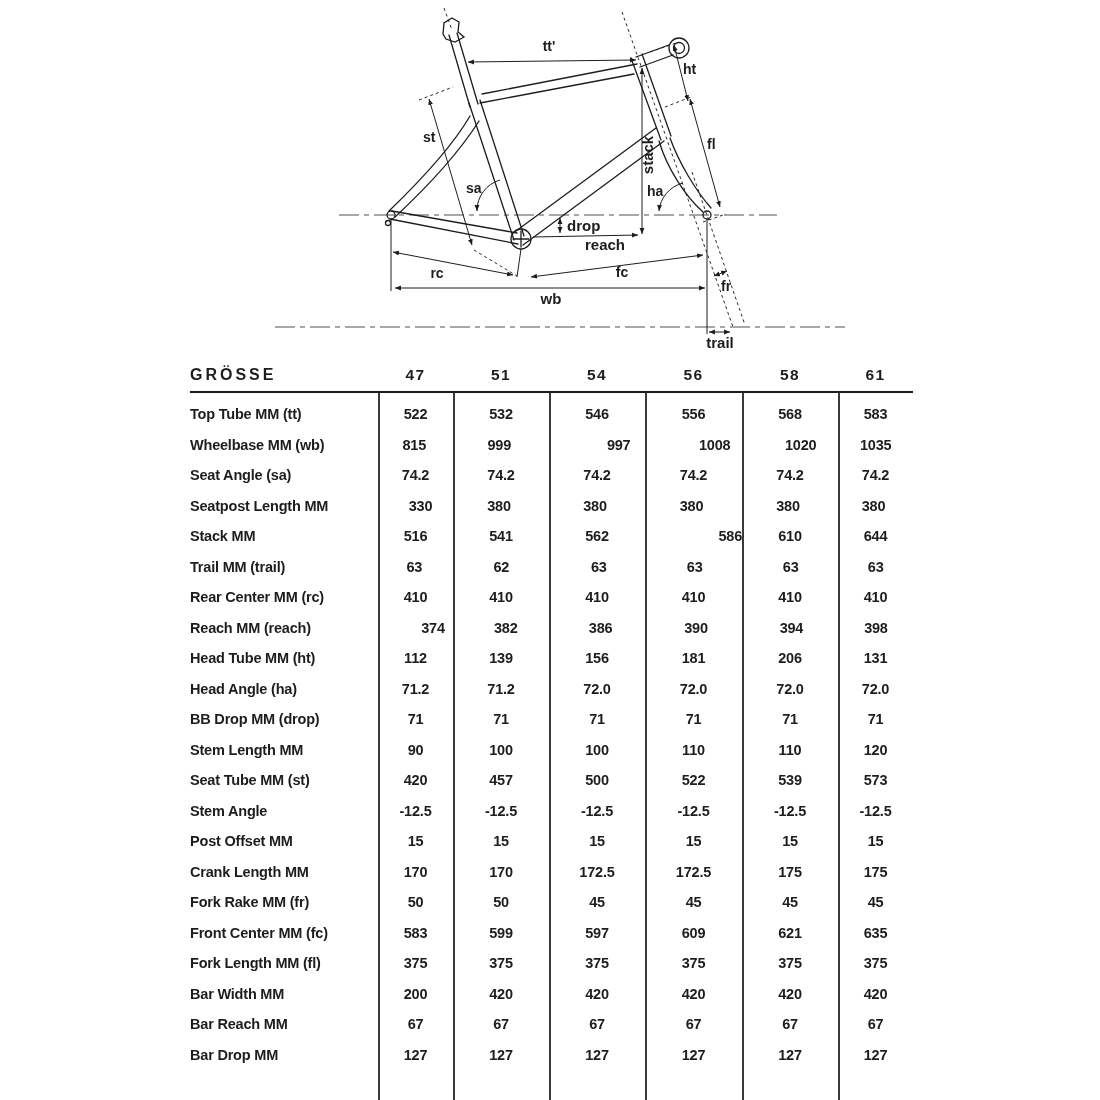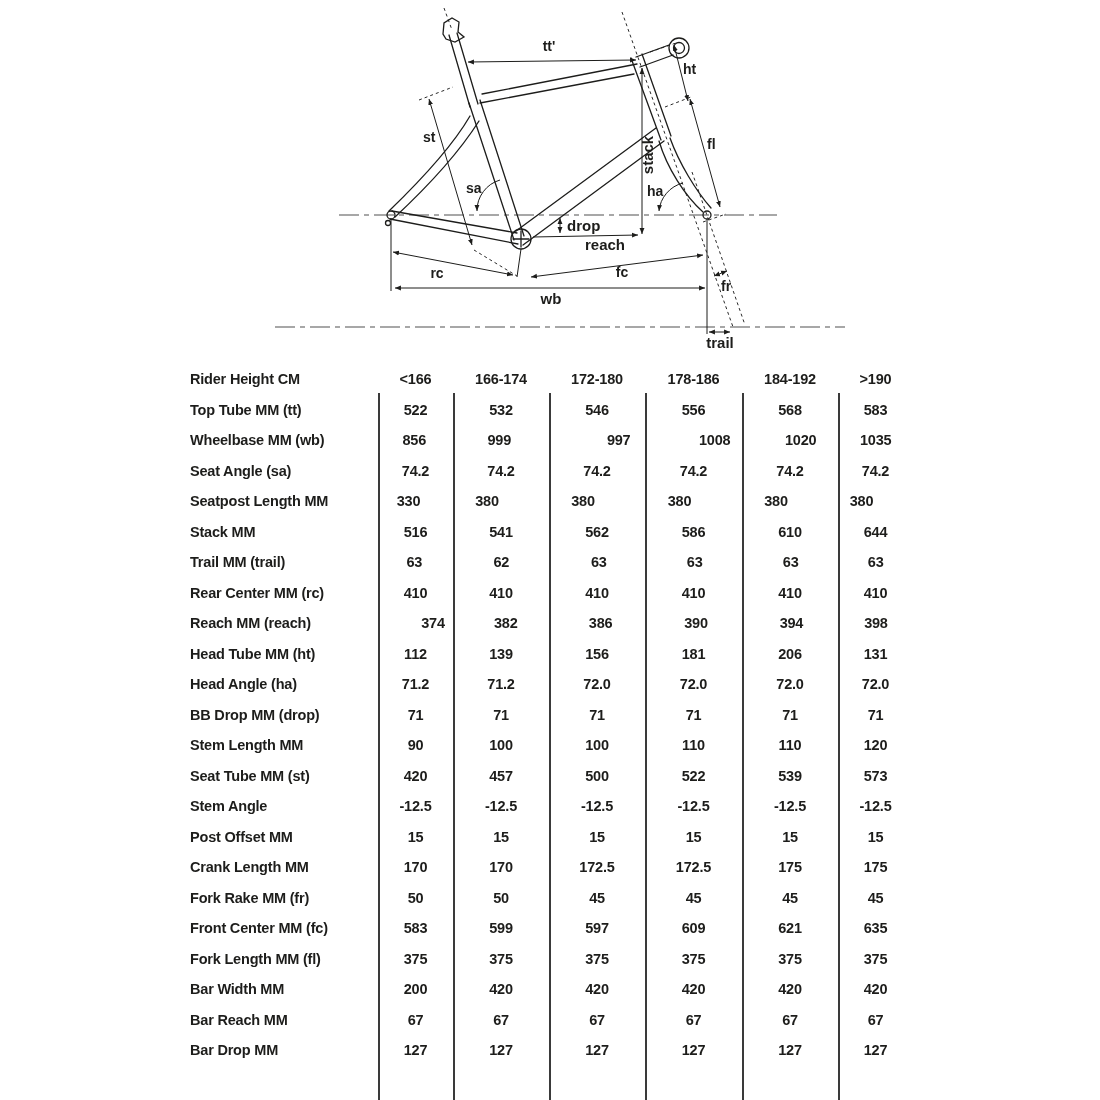--- a/index.html
+++ b/index.html
@@ -120,72 +120,73 @@
     <text x="605" y="250" text-anchor="middle" class="big">reach</text>
     <text x="437" y="278" text-anchor="middle">rc</text>
     <text x="622" y="277" text-anchor="middle">fc</text>
     <text x="721" y="291">fr</text>
     <text x="551" y="304" text-anchor="middle" class="big">wb</text>
     <text x="720" y="348" text-anchor="middle" class="big">trail</text>
   </g>
 </svg>
 
 <div id="geo-table">
+  <div class="thead">
+    <div class="lcell">GRÖSSE</div>
+
+  <div class="hsize" style="width: 75px;">47</div>
+      <div class="hsize" style="width: 96px;">51</div>
+      <div class="hsize" style="width: 96px;">54</div>
+      <div class="hsize" style="width: 97px;">56</div>
+      <div class="hsize" style="width: 96px;">58</div>
+      <div class="hsize" style="width: 75px;">61</div>
+    </div>
   <div class="rows">
-      <div class="trow">
-        <div class="lcell">Rider Height CM</div>
-        <div class="vcell" style="width: 75px;">&lt;166</div>
-        <div class="vcell" style="width: 96px;">166-174</div>
-        <div class="vcell" style="width: 96px;">172-180</div>
-        <div class="vcell" style="width: 97px;">178-186</div>
-        <div class="vcell" style="width: 96px;">184-192</div>
-        <div class="vcell" style="width: 75px;">&gt;190</div>
-      </div>
       <div class="trow">
         <div class="lcell">Top Tube MM (tt)</div>
         <div class="vcell" style="width: 75px;">522</div>
         <div class="vcell" style="width: 96px;">532</div>
         <div class="vcell" style="width: 96px;">546</div>
         <div class="vcell" style="width: 97px;">556</div>
         <div class="vcell" style="width: 96px;">568</div>
         <div class="vcell" style="width: 75px;">583</div>
       </div>
       <div class="trow">
         <div class="lcell">Wheelbase MM (wb)</div>
-        <div class="vcell" style="width: 75px;">856</div>
+        <div class="vcell" style="width: 75px;">815</div>
         <div class="vcell" style="width: 96px;">999</div>
         <div class="vcell" style="width: 96px; margin-left: 24px;">997</div>
         <div class="vcell" style="width: 97px;">1008</div>
         <div class="vcell" style="width: 76px;">1020</div>
         <div class="vcell" style="width: 75px;">1035</div>
       </div>
       <div class="trow">
         <div class="lcell">Seat Angle (sa)</div>
         <div class="vcell" style="width: 75px;">74.2</div>
         <div class="vcell" style="width: 96px;">74.2</div>
         <div class="vcell" style="width: 96px;">74.2</div>
         <div class="vcell" style="width: 97px;">74.2</div>
         <div class="vcell" style="width: 96px;">74.2</div>
         <div class="vcell" style="width: 75px;">74.2</div>
       </div>
       <div class="trow">
         <div class="lcell">Seatpost Length MM</div>
-        <div class="vcell" style="width: 61px;">330</div>
+        <div class="vcell" style="width: 61px; padding-left: 12px;">330</div>
         <div class="vcell" style="width: 96px;">380</div>
         <div class="vcell" style="width: 96px;">380</div>
         <div class="vcell" style="width: 97px;">380</div>
         <div class="vcell" style="width: 96px;">380</div>
         <div class="vcell" style="width: 75px;">380</div>
       </div>
       <div class="trow">
         <div class="lcell">Stack MM</div>
         <div class="vcell" style="width: 75px;">516</div>
         <div class="vcell" style="width: 96px;">541</div>
         <div class="vcell" style="width: 96px;">562</div>
-        <div class="vcell" style="width: 97px;">586</div>
+        <div class="vcell" style="width: 97px; text-align: right;">586</div>
         <div class="vcell" style="width: 96px; text-align: center;">610</div>
         <div class="vcell" style="width: 75px;">644</div>
       </div>
       <div class="trow">
         <div class="lcell">Trail MM (trail)</div>
         <div class="vcell" style="width: 75px;">63</div>
         <div class="vcell" style="width: 100px;">62</div>
         <div class="vcell" style="width: 96px;">63</div>
         <div class="vcell" style="width: 97px;">63</div>
         <div class="vcell" style="width: 96px;">63</div>

